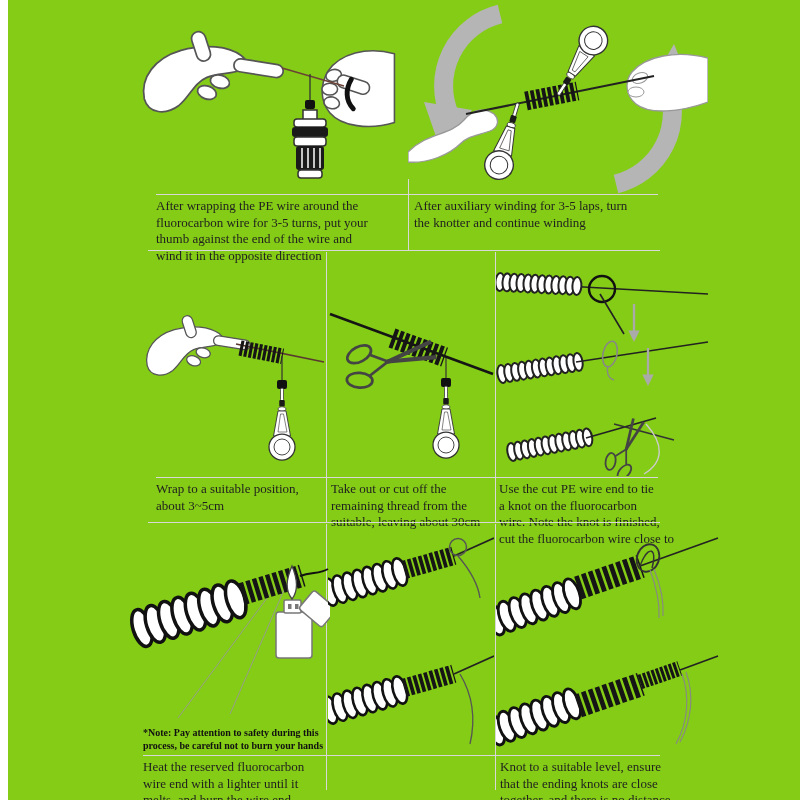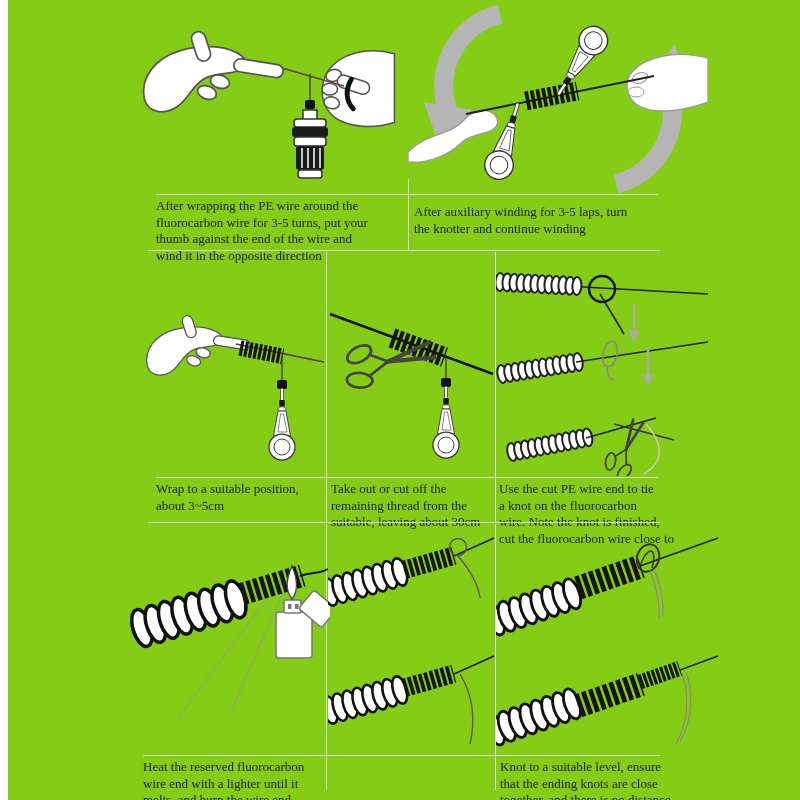--- a/index.html
+++ b/index.html
@@ -146,21 +146,21 @@
         </g>
     </svg>
   </figure>
 
   <div class="rule" style="left:148px;top:194px;width:502px;height:1px"></div>
   <div class="rule" style="left:400px;top:179px;width:1px;height:71px"></div>
   <div class="caption" style="left:148px;top:198px;width:270px">After wrapping the PE wire around the
 fluorocarbon wire for 3-5 turns, put your
 thumb against the end of the wire and
 wind it in the opposite direction</div>
-  <div class="caption" style="left:406px;top:204px;width:270px">After auxiliary winding for 3-5 laps, turn
+  <div class="caption" style="left:406px;top:198px;width:270px">After auxiliary winding for 3-5 laps, turn
 the knotter and continue winding</div>
   <div class="rule" style="left:140px;top:250px;width:512px;height:1px"></div>
 
   <div class="rule" style="left:318px;top:252px;width:1px;height:270px"></div>
   <div class="rule" style="left:487px;top:252px;width:1px;height:270px"></div>
 
   <figure class="panel" style="left:128px;top:288px;margin:0">
     <svg width="190" height="176" viewBox="0 0 190 176">
       <g>
           <use href="#hand-point" transform="translate(8,28) scale(0.8)"></use>
@@ -322,20 +322,22 @@
         <g transform="translate(144,158) rotate(-19) scale(0.6)">
             <use href="#coil-dense"></use>
           </g>
         <line x1="184" y1="146" x2="222" y2="132" stroke="#222" stroke-width="1.6"></line>
         <path d="M186,150 C194,172 192,198 180,220" fill="none" stroke="#888" stroke-width="1.1"></path>
         <path d="M190,148 C198,170 196,196 184,218" fill="none" stroke="#888" stroke-width="1.1"></path>
       </g>
     </svg>
   </figure>
 
+  <div class="note" style="left:135px;top:726px;width:205px">*Note: Pay attention to safety during this
+process, be careful not to burn your hands</div>
   <div class="rule" style="left:135px;top:755px;width:517px;height:1px"></div>
   <div class="caption" style="left:135px;top:759px;width:200px">Heat the reserved fluorocarbon
 wire end with a lighter until it
 melts, and burn the wire end</div>
   <div class="caption" style="left:492px;top:759px;width:220px">Knot to a suitable level, ensure
 that the ending knots are close
 together, and there is no distance
 between them</div>
 
 </div>

